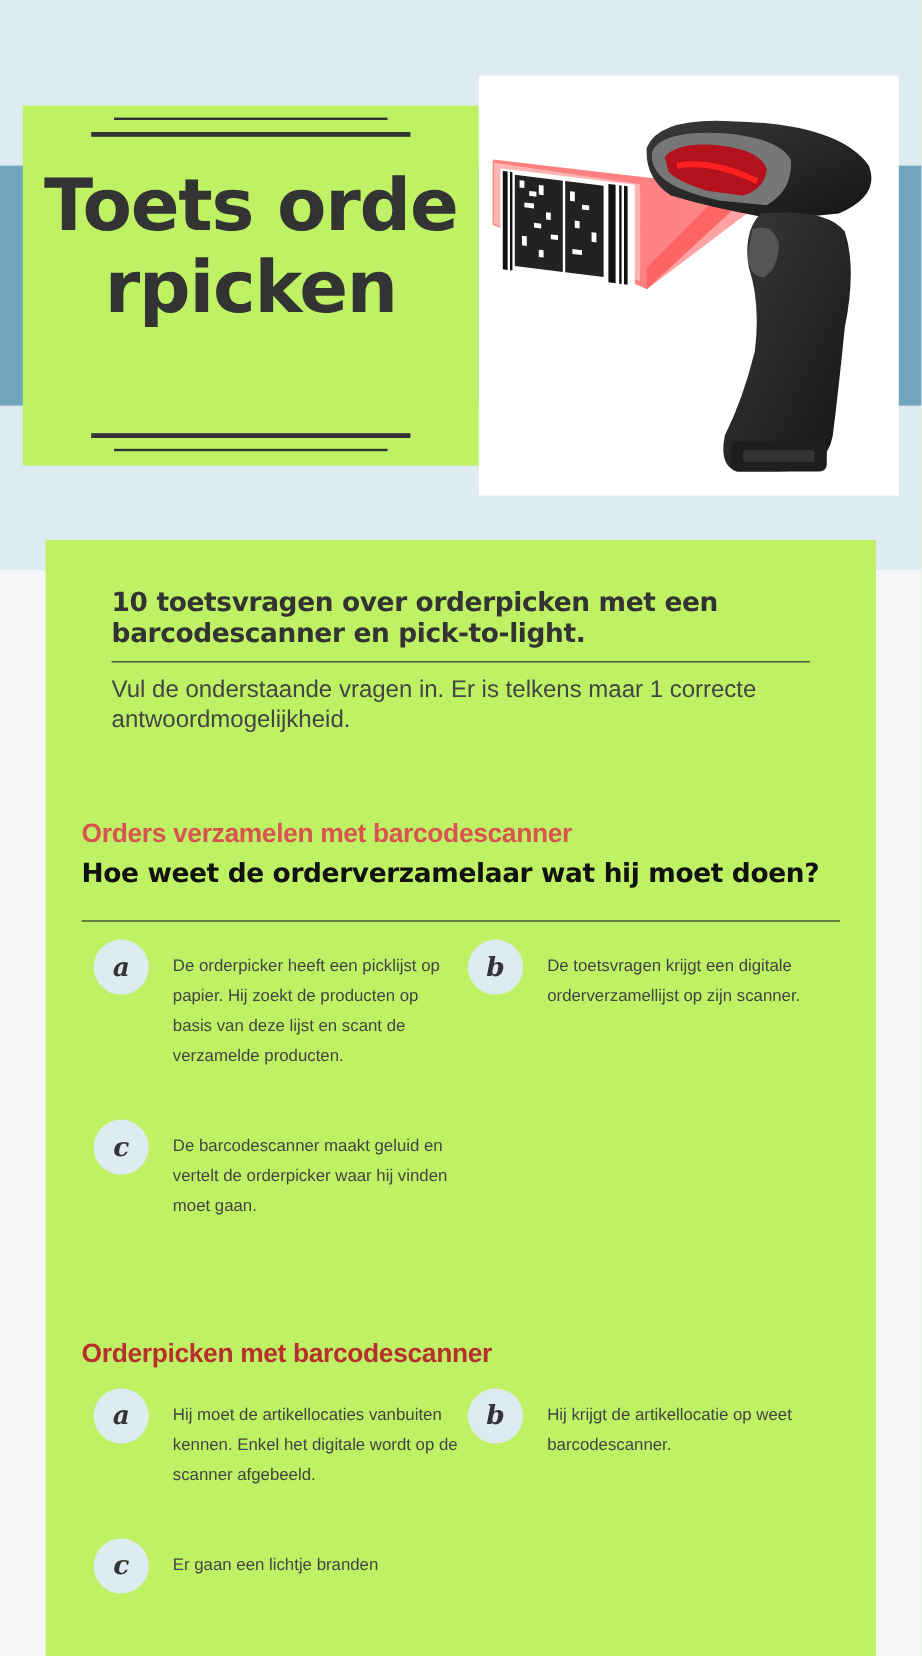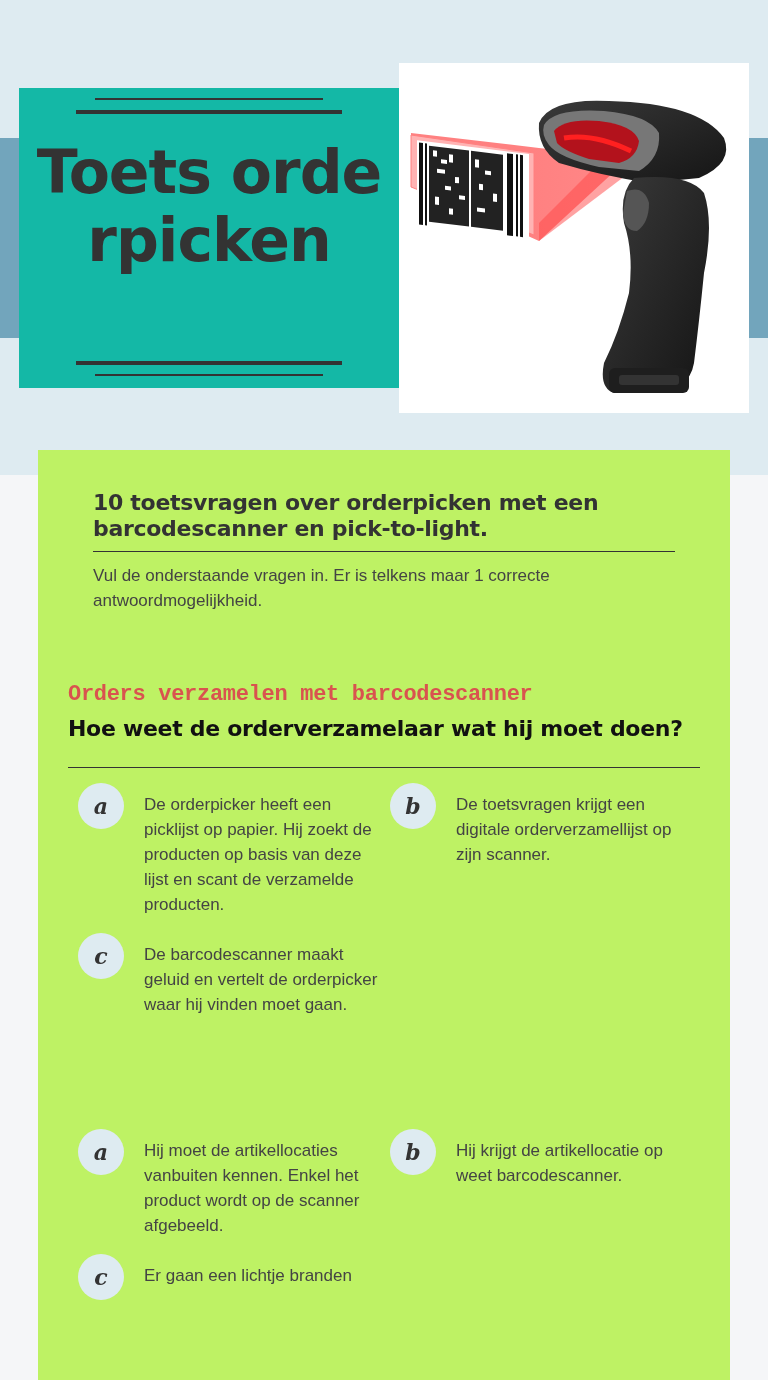--- a/index.html
+++ b/index.html
@@ -2,44 +2,44 @@
 <html><head>
 <meta charset="utf-8">
 <style>
   * { box-sizing: border-box; margin: 0; padding: 0; }
   html, body { width: 768px; height: 1380px; overflow: hidden; background: #f5f6f8; }
   body { position: relative; font-family: "DejaVu Sans", sans-serif; color: #333; }
 
   .hero-bg { position: absolute; left: 0; top: 0; width: 768px; height: 475px; background: #deebf1; }
   .hero-band { position: absolute; left: 0; top: 138px; width: 768px; height: 200px; background: #72a5bc; }
 
-  .title-card { position: absolute; left: 19px; top: 88px; width: 380px; height: 300px; background: #14b8a6; text-align: center; }
+  .title-card { position: absolute; left: 19px; top: 88px; width: 380px; height: 300px; background: #bef264; text-align: center; }
   .rule { position: absolute; background: #333; }
   .rule.thin-top { left: 76px; top: 10px; width: 228px; height: 2px; }
   .rule.thick-top { left: 57px; top: 22px; width: 266px; height: 4px; }
   .rule.thick-bot { left: 57px; top: 273px; width: 266px; height: 4px; }
   .rule.thin-bot { left: 76px; top: 286px; width: 228px; height: 2px; }
   .title-text { position: absolute; left: 0; top: 50px; width: 380px; font-family: "DejaVu Sans", sans-serif; font-weight: bold; font-size: 60px; line-height: 68px; color: #333; word-break: break-all; padding: 0 10px; letter-spacing: -1px; }
 
   .image-card { position: absolute; left: 399px; top: 63px; width: 350px; height: 350px; background: #fff; overflow: hidden; }
 
   .content-card { position: absolute; left: 38px; top: 450px; width: 692px; height: 976px; background: #bef264; }
 
   .intro { position: absolute; left: 55px; top: 40px; width: 582px; }
   .intro h2 { font-family: "DejaVu Sans", sans-serif; font-weight: bold; font-size: 22px; line-height: 26px; color: #333; padding-bottom: 9px; border-bottom: 1px solid #333; letter-spacing: -0.3px; }
-  .intro p { font-family: "Liberation Sans", sans-serif; font-size: 17px; line-height: 25px; color: #444; margin-top: 11px; }
+  .intro p { font-family: "Liberation Sans", sans-serif; font-size: 20px; line-height: 25px; color: #444; margin-top: 11px; }
 
   .section { position: absolute; left: 30px; width: 632px; }
-  .section .kicker { font-family: Liberation Mono, monospace; font-weight: bold; font-size: 22px; line-height: 28px; letter-spacing: -0.3px; }
+  .section .kicker { font-family: Liberation Sans, sans-serif; font-weight: bold; font-size: 22px; line-height: 28px; letter-spacing: -0.3px; }
   .section .question { font-family: "DejaVu Sans", sans-serif; font-weight: bold; font-size: 22px; line-height: 26px; color: #111; padding-bottom: 25px; border-bottom: 1px solid #333; margin-top: 7px; letter-spacing: -0.3px; }
 
   .answers { position: relative; margin-top: 15px; }
   .answer { position: absolute; width: 312px; }
   .badge { position: absolute; left: 10px; top: 0; width: 46px; height: 46px; border-radius: 50%; background: #deebf1; text-align: center; line-height: 46px; font-family: "DejaVu Serif", serif; font-style: italic; font-weight: bold; font-size: 22px; color: #333; cursor: pointer; }
-  .answer-text { position: absolute; left: 76px; top: 9px; width: 240px; font-family: "Liberation Sans", sans-serif; font-size: 17px; line-height: 25px; color: #444; }
+  .answer-text { position: absolute; left: 76px; top: 9px; width: 240px; font-family: "Liberation Sans", sans-serif; font-size: 14px; line-height: 25px; color: #444; }
 </style>
 </head>
 <body>
 
 <div class="hero-bg"></div>
 <div class="hero-band"></div>
 
 <div class="title-card">
   <div class="rule thin-top"></div>
   <div class="rule thick-top"></div>
@@ -121,24 +121,25 @@
         <div class="answer-text">De toetsvragen krijgt een digitale orderverzamellijst op zijn scanner.</div>
       </div>
       <div class="answer" style="left:0; top:150px;">
         <div class="badge">c</div>
         <div class="answer-text">De barcodescanner maakt geluid en vertelt de orderpicker waar hij vinden moet gaan.</div>
       </div>
     </div>
   </div>
 
   <div class="section" style="top: 664px;">
+    <div class="kicker" style="color:#b8302e;">Orderpicken met barcodescanner</div>
     <div class="answers">
       <div class="answer" style="left:0; top:0;">
         <div class="badge">a</div>
-        <div class="answer-text">Hij moet de artikellocaties vanbuiten kennen. Enkel het product wordt op de scanner afgebeeld.</div>
+        <div class="answer-text">Hij moet de artikellocaties vanbuiten kennen. Enkel het digitale wordt op de scanner afgebeeld.</div>
       </div>
       <div class="answer" style="left:312px; top:0;">
         <div class="badge">b</div>
         <div class="answer-text">Hij krijgt de artikellocatie op weet barcodescanner.</div>
       </div>
       <div class="answer" style="left:0; top:125px;">
         <div class="badge">c</div>
         <div class="answer-text">Er gaan een lichtje branden</div>
       </div>
     </div>

